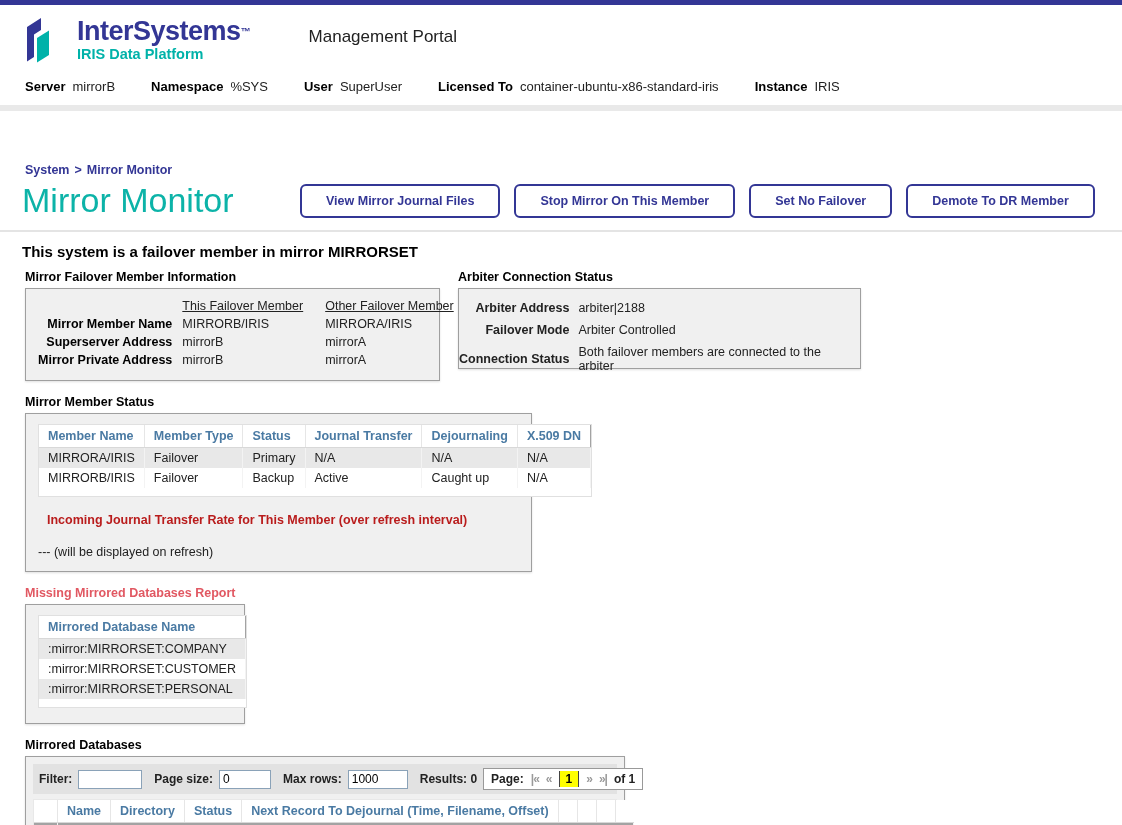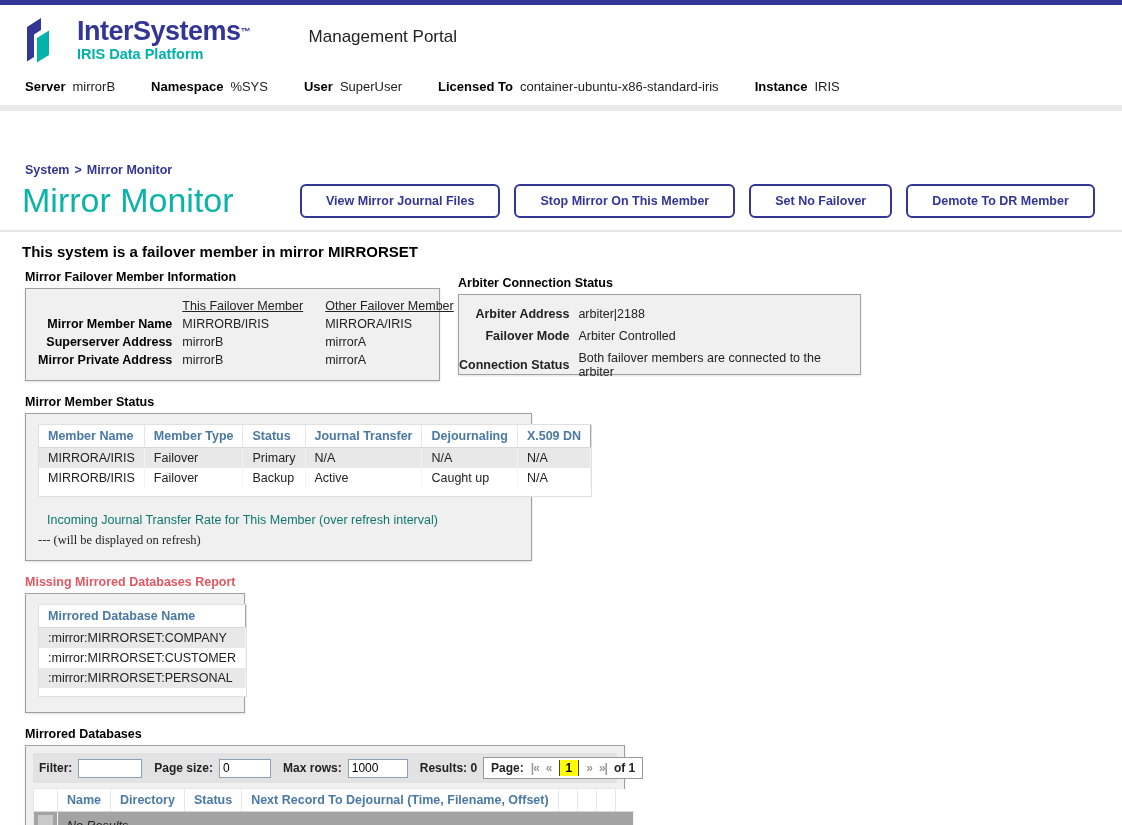--- a/index.html
+++ b/index.html
@@ -48,21 +48,21 @@
   .statusline { font-size: 15px; font-weight: bold; color: #000; margin: 11px 0 10px 22px; }
 
   .panel-label { font-weight: bold; font-size: 12.5px; color: #000; margin: 0 0 4px 25px; }
   .panel-label.red { color: #e15862; }
   .graybox {
     background: #f0f0f0; border: 1px solid #9f9f9f; margin-left: 25px;
     box-shadow: 0 1px 2px rgba(0,0,0,0.12);
   }
 
   
-  .cols { display: flex; align-items: center; }
+  .cols { display: flex; align-items: flex-start; }
   .col-right { margin-left: 18px; }
   .col-right .panel-label { margin-left: 0; }
   .col-right .graybox { margin-left: 0; }
 
   .failover-box { width: 415px; height: 93px; padding: 8px 12px; }
   .failover-table { border-collapse: collapse; font-size: 12.5px; }
   .failover-table td { padding: 1px 0 1px 0; height: 18px; vertical-align: middle; }
   .failover-table td.rowlbl { font-weight: bold; text-align: right; padding-right: 10px; color: #000; white-space: nowrap; }
   .failover-table td.colhdr { text-decoration: underline; padding-right: 22px; white-space: nowrap; }
   .failover-table td.v { padding-right: 22px; white-space: nowrap; }
@@ -79,22 +79,22 @@
   table.grid th {
     color: #4a7aa3; font-weight: bold; text-align: left; padding: 4px 9px;
     border-bottom: 1px solid #d8d8d8; border-right: 1px solid #e6e6e6; background: #fff; white-space: nowrap;
   }
   table.grid th:last-child { border-right: none; }
   table.grid td { padding: 3px 9px; border-right: 1px solid #f3f3f3; white-space: nowrap; }
   table.grid tr.alt td { background: #e8e8e8; }
   table.grid tr.plain td { background: #fff; }
   .ms-table-wrap { background: #fff; border: 1px solid #e0e0e0; display: inline-block; }
   .ms-footer-strip { height: 8px; background: #fff; }
-  .rate-title { font-weight: normal; font-size: 12.5px; margin-top: 13px; color: #0f766e; padding-left: 9px; }
-  .rate-value { font-size: 12.5px; margin-top: 6px; color: #222; font-family: Liberation Serif, serif; }
+  .rate-title { font-weight: bold; font-size: 12.5px; margin-top: 13px; color: #b91c1c; padding-left: 9px; }
+  .rate-value { font-size: 12.5px; margin-top: 18px; color: #222; }
 
   
   .missing-box { width: 220px; padding: 10px 12px 12px 12px; }
 
   
   .mdb-box { width: 600px; padding: 7px 7px 10px 7px; }
   .filterbar {
     background: #e2e2e2; display: flex; align-items: center; gap: 6px;
     padding: 4px 6px; font-size: 12px; font-weight: bold; color: #222; white-space: nowrap;
   }

